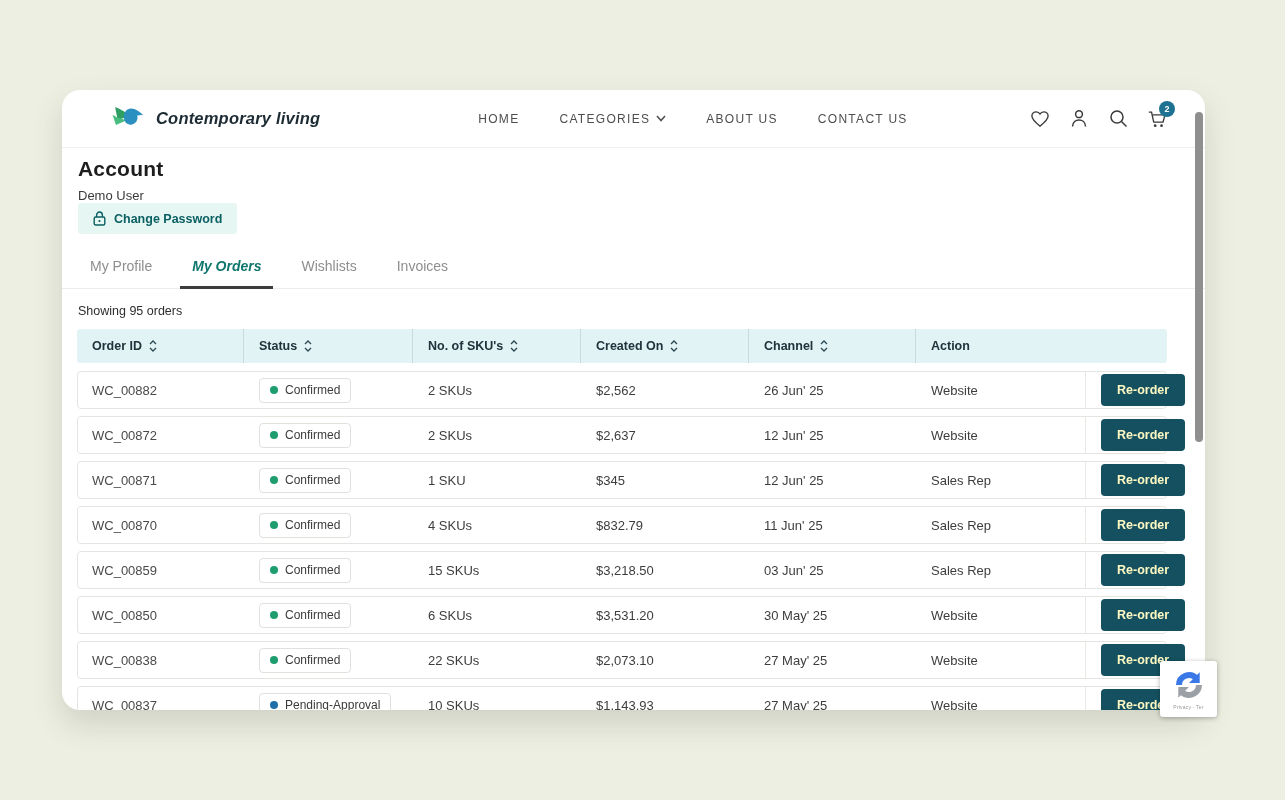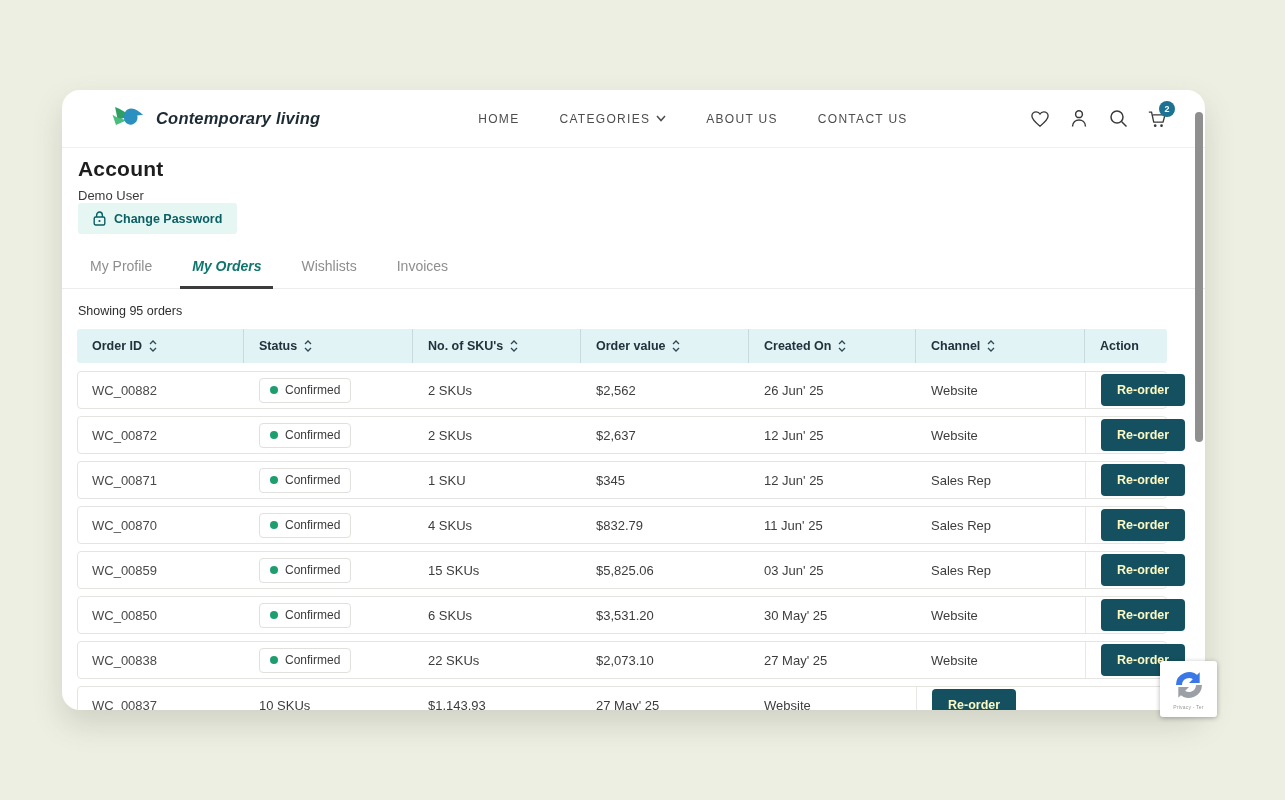--- a/index.html
+++ b/index.html
@@ -241,29 +241,20 @@
         <div class="th">
           <span>No. of SKU's</span>
           <span>
             <svg width="8" height="12" viewBox="0 0 8 12">
               <polyline points="1,4 4,1 7,4" fill="none" stroke="#2c4850" stroke-width="1.3"></polyline>
               <polyline points="1,8 4,11 7,8" fill="none" stroke="#2c4850" stroke-width="1.3"></polyline>
             </svg>
           </span>
         </div>
 
-        <div class="th">
-          <span>Order value</span>
-          <span>
-            <svg width="8" height="12" viewBox="0 0 8 12">
-              <polyline points="1,4 4,1 7,4" fill="none" stroke="#2c4850" stroke-width="1.3"></polyline>
-              <polyline points="1,8 4,11 7,8" fill="none" stroke="#2c4850" stroke-width="1.3"></polyline>
-            </svg>
-          </span>
-        </div>
 
         <div class="th">
           <span>Created On</span>
           <span>
             <svg width="8" height="12" viewBox="0 0 8 12">
               <polyline points="1,4 4,1 7,4" fill="none" stroke="#2c4850" stroke-width="1.3"></polyline>
               <polyline points="1,8 4,11 7,8" fill="none" stroke="#2c4850" stroke-width="1.3"></polyline>
             </svg>
           </span>
         </div>
@@ -356,21 +347,21 @@
 
         <div class="order-row grid-cols">
           <div class="cell cell-orderid">WC_00859</div>
           <div class="cell">
             <span class="badge">
               <span class="dot" style="background: rgb(30, 158, 111);"></span>
               <span>Confirmed</span>
             </span>
           </div>
           <div class="cell">15 SKUs</div>
-          <div class="cell">$5,825.06</div>
+          <div class="cell">$3,218.50</div>
           <div class="cell">03 Jun' 25</div>
           <div class="cell">Sales Rep</div>
           <div class="cell cell-action">
             <button class="reorder-btn">Re-order</button>
           </div>
         </div>
 
         <div class="order-row grid-cols">
           <div class="cell cell-orderid">WC_00850</div>
           <div class="cell">
@@ -400,20 +391,26 @@
           <div class="cell">$2,073.10</div>
           <div class="cell">27 May' 25</div>
           <div class="cell">Website</div>
           <div class="cell cell-action">
             <button class="reorder-btn">Re-order</button>
           </div>
         </div>
 
         <div class="order-row grid-cols">
           <div class="cell cell-orderid">WC_00837</div>
+          <div class="cell">
+            <span class="badge">
+              <span class="dot" style="background: rgb(31, 111, 168);"></span>
+              <span>Pending-Approval</span>
+            </span>
+          </div>
           <div class="cell">10 SKUs</div>
           <div class="cell">$1,143.93</div>
           <div class="cell">27 May' 25</div>
           <div class="cell">Website</div>
           <div class="cell cell-action">
             <button class="reorder-btn">Re-order</button>
           </div>
         </div>
       </div>
   </div>

